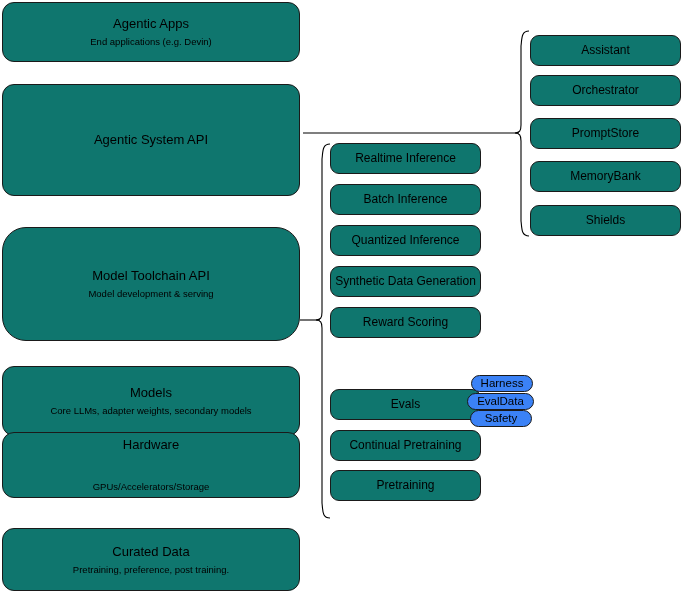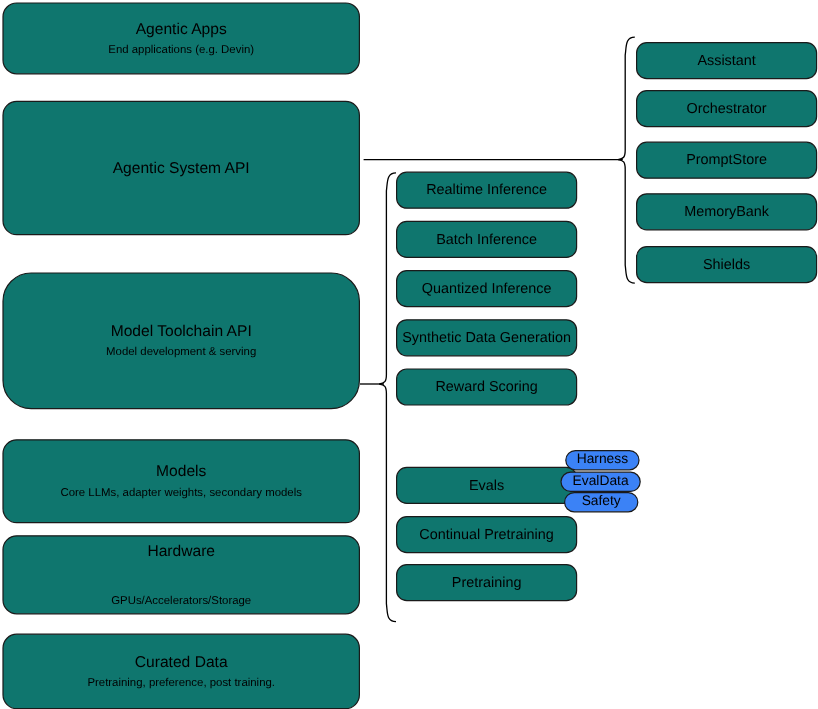--- a/index.html
+++ b/index.html
@@ -133,21 +133,21 @@
   <div class="node layer" style="left:2px; top:227px; width:298px; height:114px;border-radius:24px;">
     <div class="title">Model Toolchain API</div>
     <div class="subtitle">Model development &amp; serving</div>
   </div>
 
   <div class="node layer" style="left:2px; top:366px; width:298px; height:70px;">
     <div class="title">Models</div>
     <div class="subtitle">Core LLMs, adapter weights, secondary models</div>
   </div>
 
-  <div class="node layer" style="left:2px; top:446px; width:298px; height:66px;gap:24px;">
+  <div class="node layer" style="left:2px; top:432px; width:298px; height:66px;gap:24px;">
     <div class="title">Hardware</div>
     <div class="subtitle">GPUs/Accelerators/Storage</div>
   </div>
 
   <div class="node layer" style="left:2px; top:528px; width:298px; height:63px;">
     <div class="title">Curated Data</div>
     <div class="subtitle">Pretraining, preference, post training.</div>
   </div>
 
   <div class="node capsule" style="left:330px; top:143px; width:151px; height:31px;">

